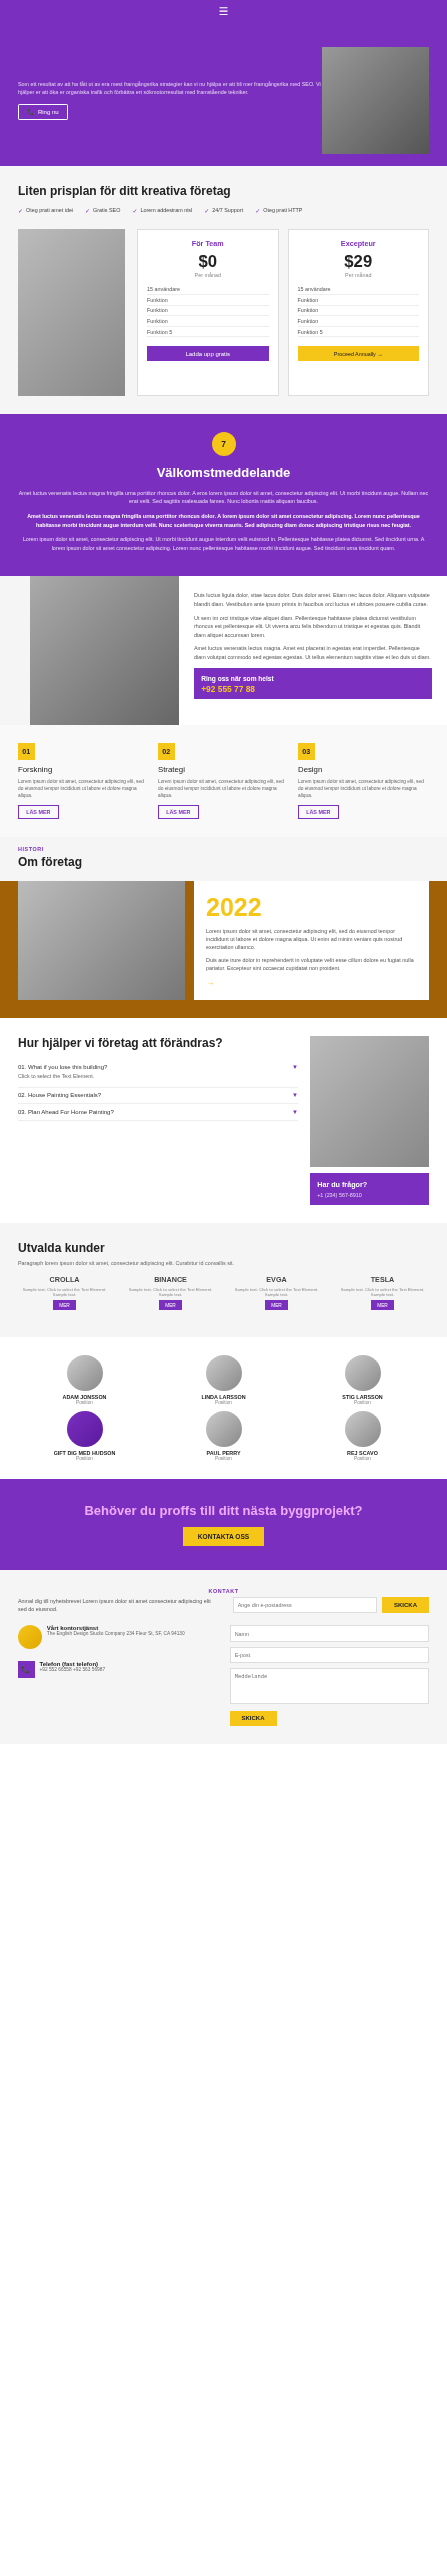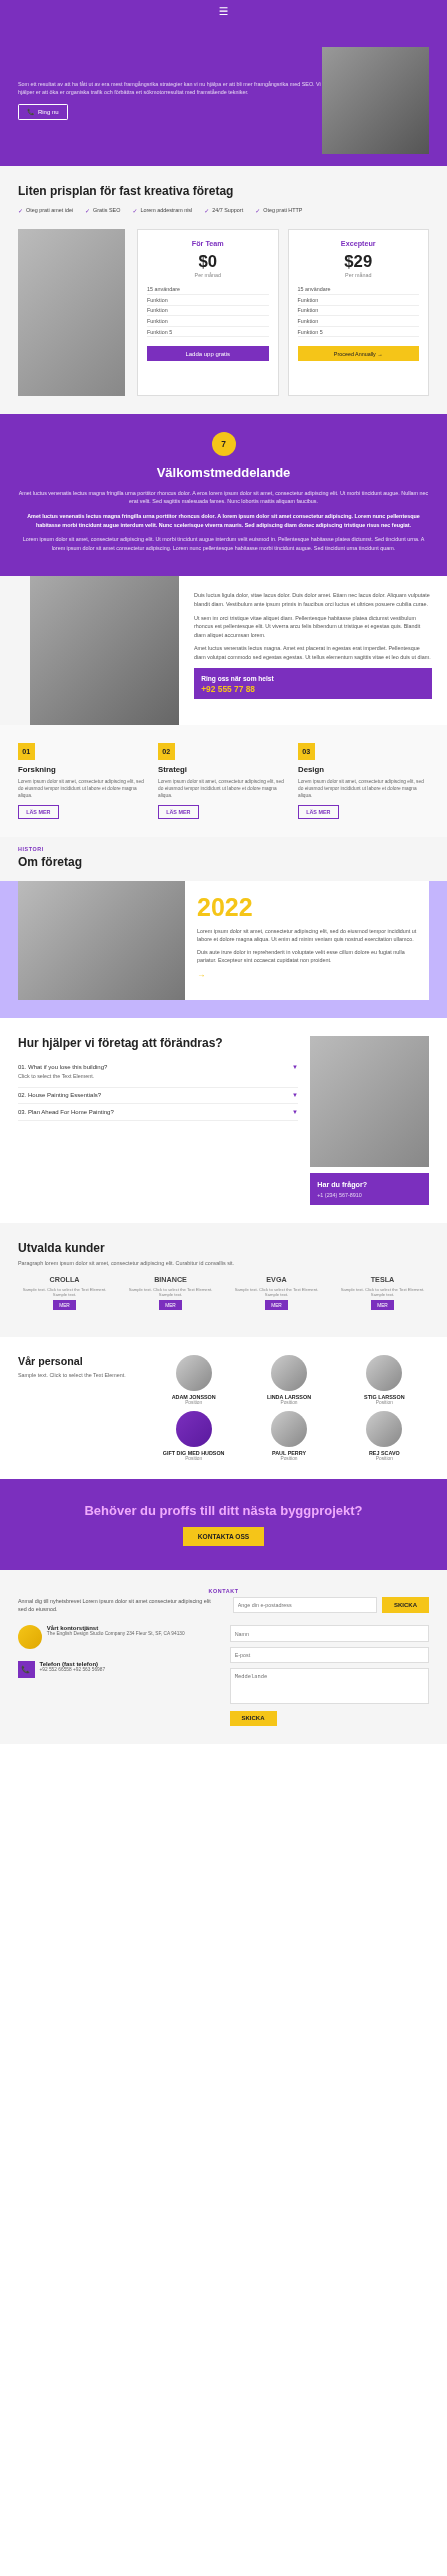--- a/index.html
+++ b/index.html
@@ -50,31 +50,31 @@
     .about-content { flex: 1; padding: 15px; background: white; }
     .about-content p { font-size: 5.4px; color: #555; line-height: 1.6; margin-bottom: 4.8px; }
     .about-highlight { background: #7b2fbe; color: white; padding: 4.8px 7.2px; margin-top: 6px; }
     .about-highlight span { font-size: 6.6px; font-weight: bold; }
     .about-highlight .phone { font-size: 8.4px; font-weight: 900; color: #f5c518; }
 
     
     .services { background: #f9f9f9; padding: 18px; display: flex; gap: 9px; }
     .service-card { flex: 1; }
     .service-num { background: #f5c518; color: #222; font-size: 7.2px; font-weight: bold; width: 16.7px; height: 16.7px; display: flex; align-items: center; justify-content: center; margin-bottom: 4.8px; }
-    .service-title { font-size: 7.8px; font-weight: bold; color: #222; margin-bottom: 3.6px; }
+    .service-title { font-size: 7.8px; font-weight: normal; color: #222; margin-bottom: 3.6px; }
     .service-desc { font-size: 4.8px; color: #666; line-height: 1.5; margin-bottom: 6px; }
     .btn-outline-purple { background: transparent; border: 1.2px solid #7b2fbe; color: #7b2fbe; padding: 3px 7.2px; font-size: 5.4px; cursor: pointer; font-weight: bold; }
 
     
     .history { background: #f5f5f5; padding: 9px 18px 3px 18px; }
     .history-label { font-size: 5.4px; color: #7b2fbe; font-weight: bold; text-transform: uppercase; letter-spacing: 0.6px; margin-bottom: 3px; }
     .history h2 { font-size: 12px; font-weight: 900; color: #222; margin-bottom: 9px; }
 
     
-    .company-row { background: #c4b5fd; padding: 0 18px 18px 18px; display: flex; }
+    .company-row { background: #a16207; padding: 0 18px 18px 18px; display: flex; gap: 9px; }
     .company-img { width: 167px; min-height: 119px; background: linear-gradient(135deg, #bbb 0%, #777 100%); flex-shrink: 0; }
     .company-content { flex: 1; background: white; padding: 12px; }
     .company-year { font-size: 25px; font-weight: 900; color: #f5c518; margin-bottom: 4.8px; }
     .company-content p { font-size: 5.4px; color: #555; line-height: 1.5; margin-bottom: 4.8px; }
     .company-arrow { color: #f5c518; font-size: 8.4px; }
 
     
     .faq { background: white; padding: 18px; display: flex; gap: 12px; }
     .faq-left { flex: 1; }
     .faq h2 { font-size: 12px; font-weight: 900; color: #222; margin-bottom: 9px; }
@@ -145,21 +145,21 @@
       <span>📞</span>
       <span>Ring nu</span>
     </button>
   </div>
   <div class="hero-img">
     <div class="hero-img-inner"></div>
   </div>
 </section>
 
 <section class="pricing-banner">
-  <h2>Liten prisplan för fast kreativa företag</h2>
+  <h2>Liten prisplan för ditt kreativa företag</h2>
   <div class="pricing-features">
     <div class="pricing-feature">
       <span class="check-icon">✓</span>
       <span>Oteg prati amet idei</span>
     </div>
     <div class="pricing-feature">
       <span class="check-icon">✓</span>
       <span>Gratis SEO</span>
     </div>
     <div class="pricing-feature">
@@ -325,24 +325,20 @@
     </div>
     <div class="client-logo">
       <span class="client-logo-name">TESLA</span>
       <span class="client-logo-sub">Sample text. Click to select the Text Element. Sample text.</span>
       <button class="client-btn">MER</button>
     </div>
   </div>
 </section>
 
 <section class="staff">
-  <div class="staff-left">
-    <h2>Vår personal</h2>
-    <p>Sample text. Click to select the Text Element.</p>
-  </div>
   <div class="staff-right">
     <div class="staff-grid">
       <div class="staff-card">
         <div class="staff-avatar"></div>
         <div class="staff-name">ADAM JONSSON</div>
         <div class="staff-role">Position</div>
       </div>
       <div class="staff-card">
         <div class="staff-avatar"></div>
         <div class="staff-name">LINDA LARSSON</div>

